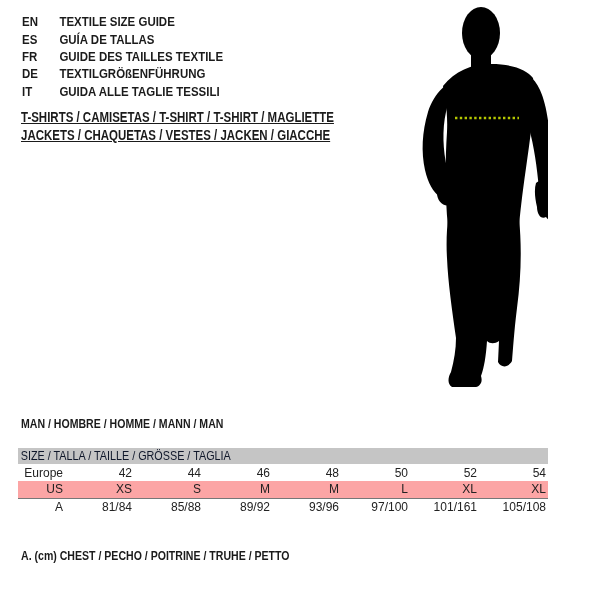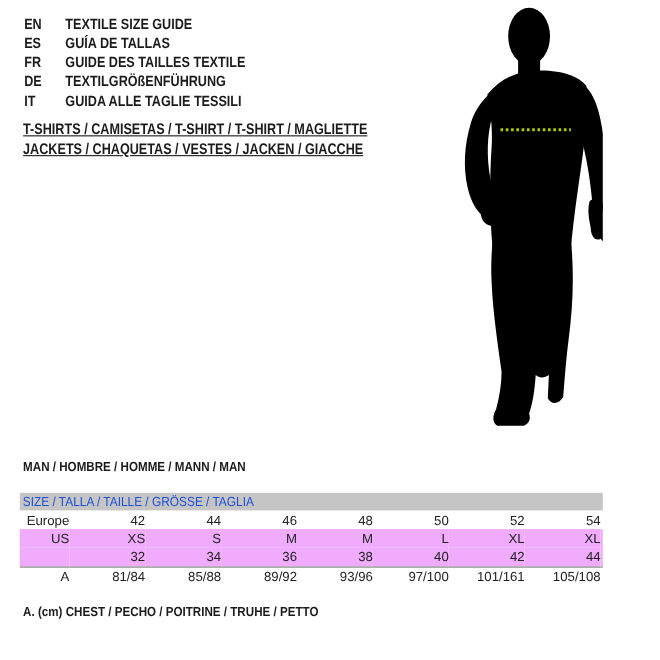--- a/index.html
+++ b/index.html
@@ -20,26 +20,26 @@
             transform-origin:0 50%;white-space:nowrap;}
   
   .figure-svg{position:absolute;left:405px;top:0;width:195px;height:400px;}
   
   .section-title{position:absolute;left:21px;top:417px;font-weight:700;font-size:12px;
                  transform:scaleX(.88);transform-origin:0 50%;white-space:nowrap;}
   
   .size-table{position:absolute;left:18px;top:448px;width:574px;border-collapse:collapse;
               table-layout:fixed;font-size:12px;color:#222;}
   .size-table td{padding:0;vertical-align:middle;}
-  .thead-row td{background:#c5c5c5;height:16px;color:#1d4ed8;}
+  .thead-row td{background:#c5c5c5;height:16px;color:#0f172a;}
   .thead-row .cx{transform:scaleX(.9);padding-left:3px;font-size:12px;}
   .data-row{height:17px;}
   .data-row td.label{text-align:right;padding-left:3px;}
   .data-row td.val{text-align:right;}
-  .shaded td{background:#f0abfc;}
+  .shaded td{background:#fca5a5;}
   .row-a td{border-top:1px solid #777;background:#fff;}
   
   .footnote{position:absolute;left:21px;top:549px;font-weight:700;font-size:12px;
             transform:scaleX(.88);transform-origin:0 50%;white-space:nowrap;}
 </style>
 </head>
 <body>
 
 <div class="canvas">
 
@@ -120,31 +120,20 @@
         <td class="label">US</td>
         <td class="val">XS</td>
         <td class="val">S</td>
         <td class="val">M</td>
         <td class="val">M</td>
         <td class="val">L</td>
         <td class="val">XL</td>
         <td class="val">XL</td>
         <td class="val">XXL</td>
       </tr>
-      <tr class="data-row shaded">
-        <td class="label"></td>
-        <td class="val">32</td>
-        <td class="val">34</td>
-        <td class="val">36</td>
-        <td class="val">38</td>
-        <td class="val">40</td>
-        <td class="val">42</td>
-        <td class="val">44</td>
-        <td class="val">46</td>
-      </tr>
       <tr class="data-row row-a">
         <td class="label">A</td>
         <td class="val">81/84</td>
         <td class="val">85/88</td>
         <td class="val">89/92</td>
         <td class="val">93/96</td>
         <td class="val">97/100</td>
         <td class="val">101/161</td>
         <td class="val">105/108</td>
         <td class="val">109/112</td>

